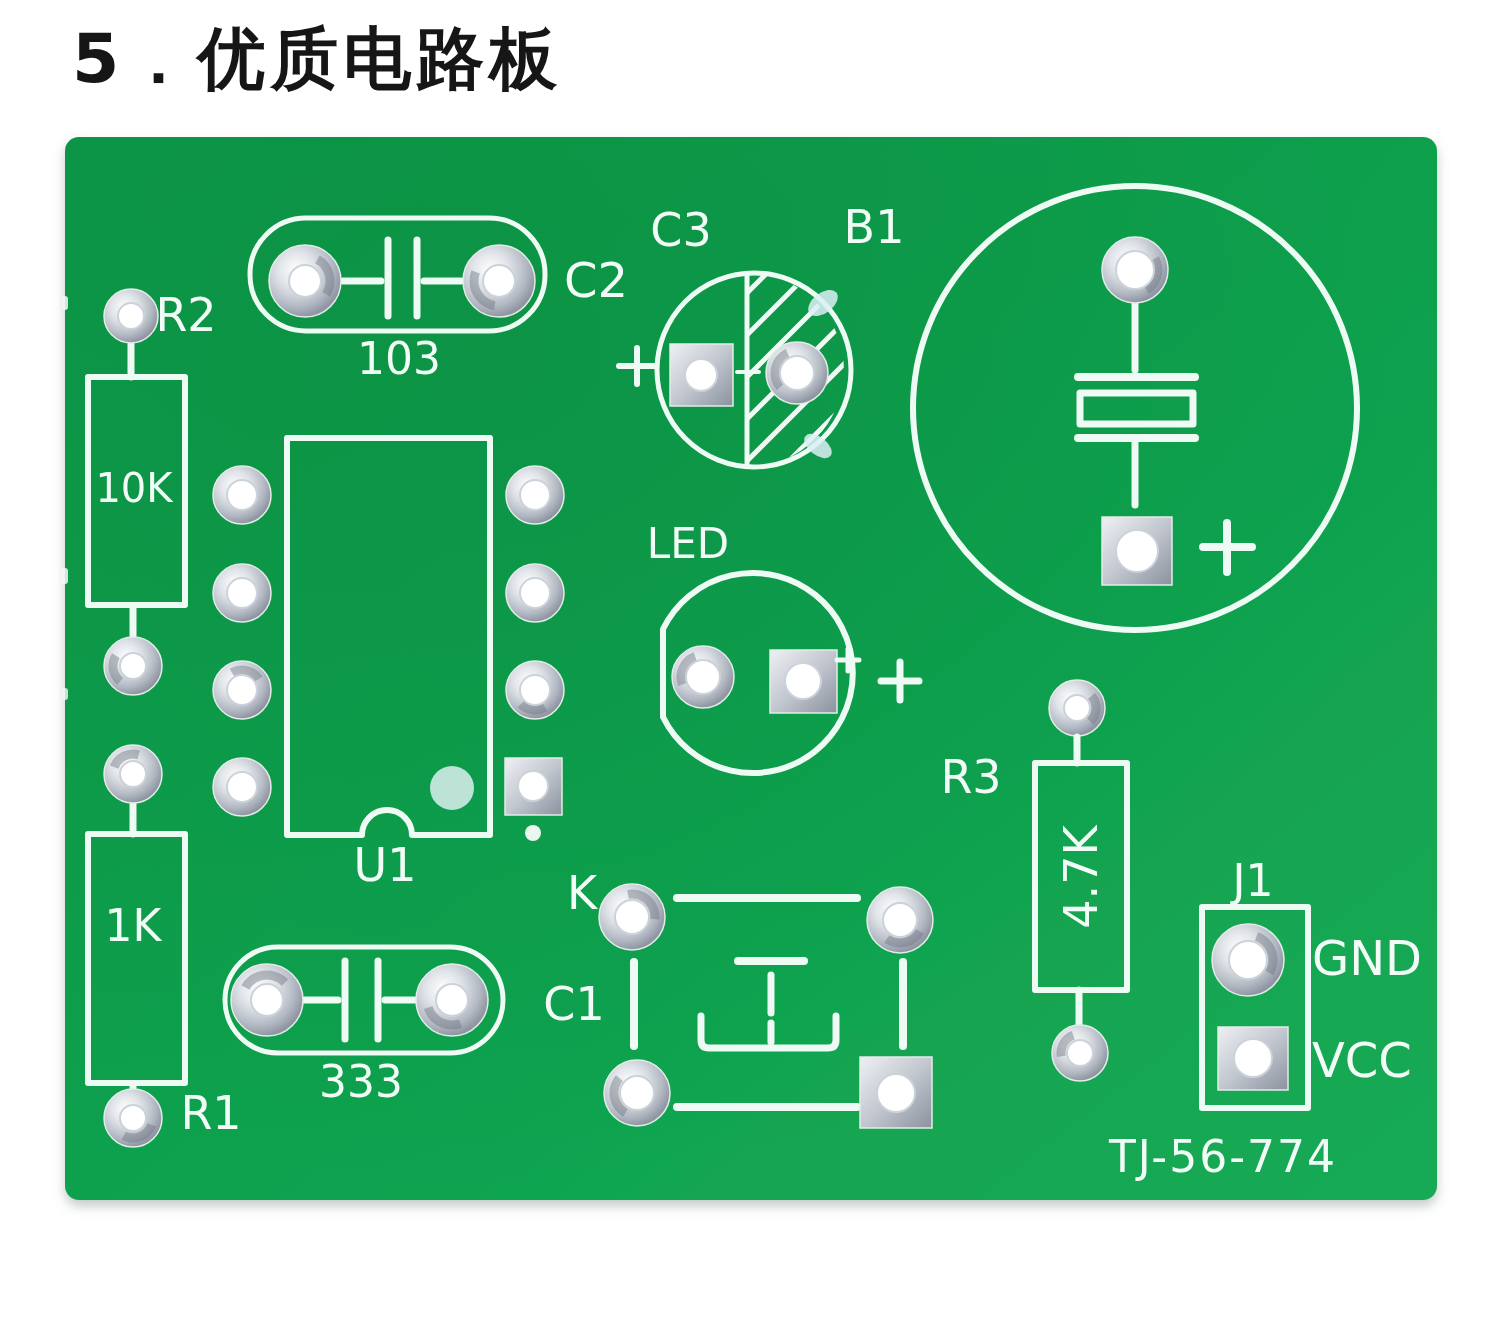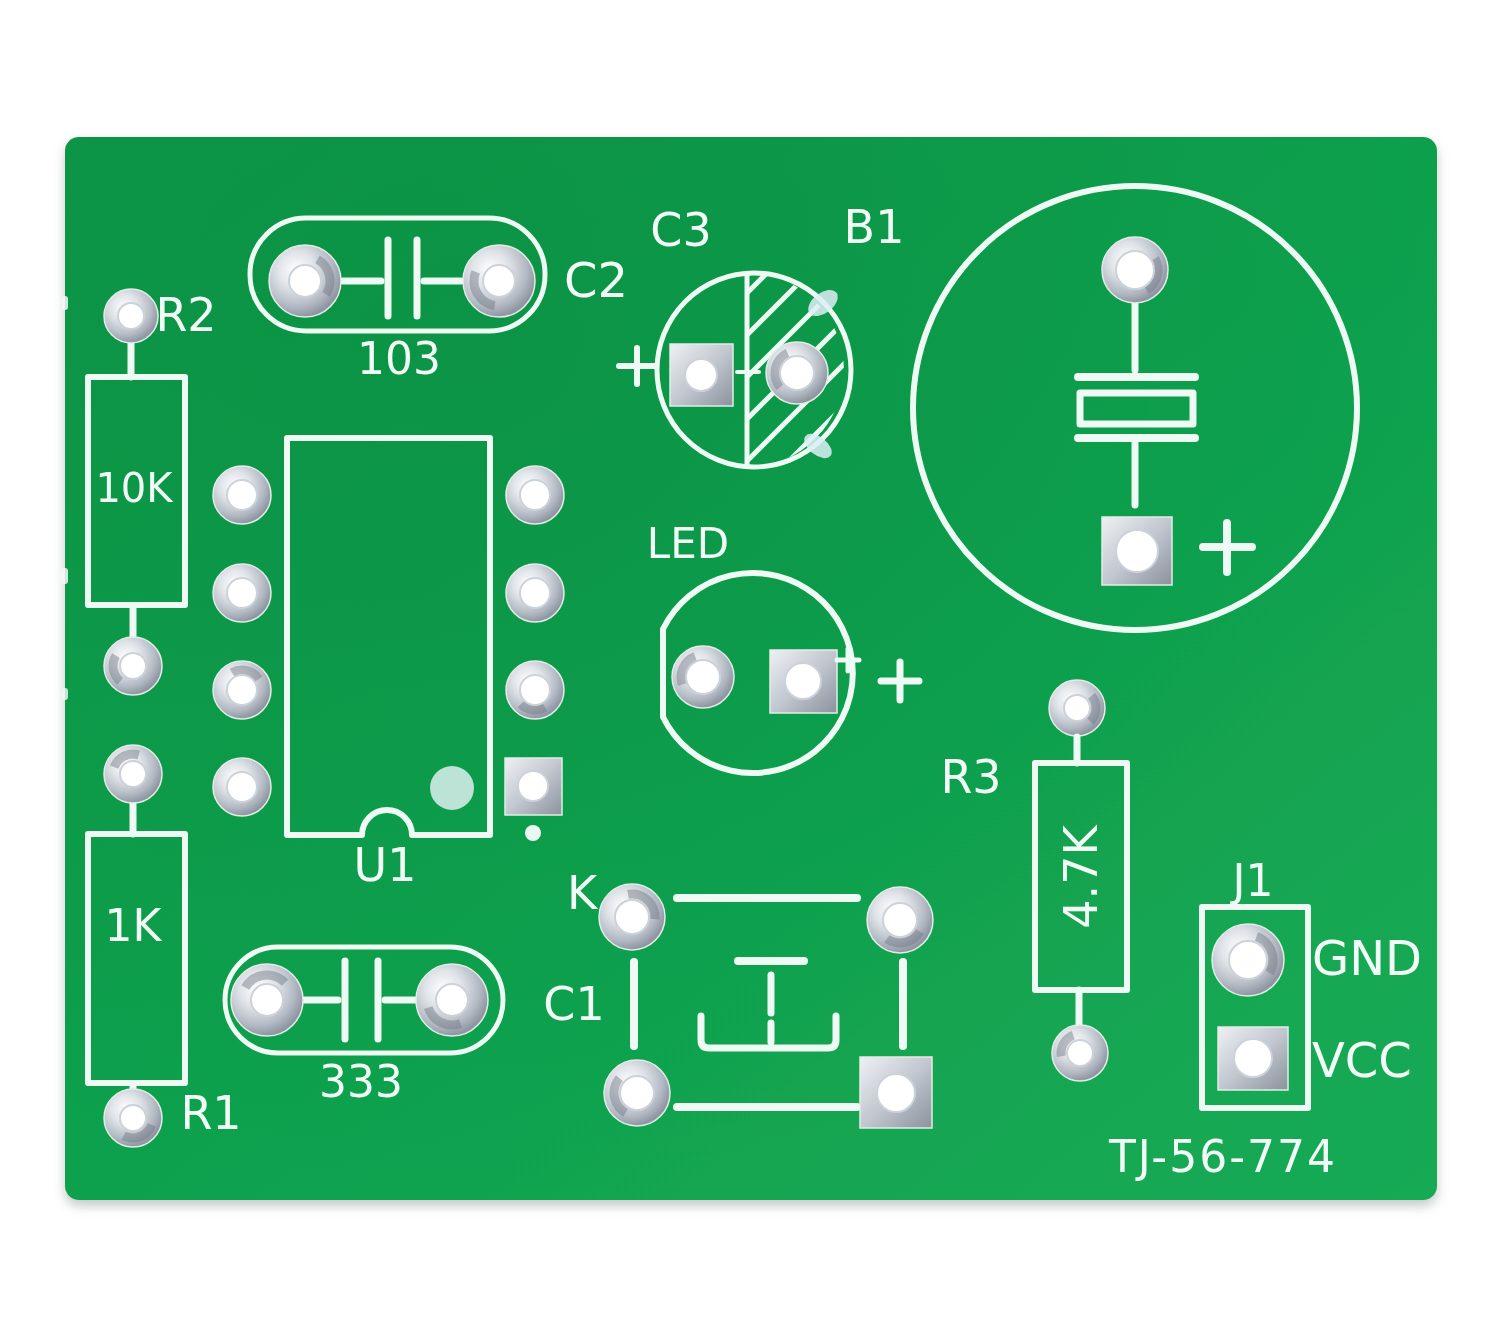--- a/index.html
+++ b/index.html
@@ -14,20 +14,21 @@
   .pad{fill:url(#padR);stroke:#e3ece8;stroke-width:1.5;}
   .padsq{fill:url(#padSq);stroke:#e3ece8;stroke-width:1.5;}
   .hole{fill:#ffffff;stroke:#ccd2d9;stroke-width:2;}
   .smudge{fill:none;stroke:#6f7680;stroke-width:9;opacity:.45;}
   .blob{fill:#ddeff6;opacity:.85;}
 </style>
 </head>
 <body>
 
 <div class="stage">
+  <div class="page-title">5．优质电路板</div>
 
   <svg width="1500" height="1326" viewBox="0 0 1500 1326">
     <defs>
       <linearGradient id="boardGrad" x1="0" y1="0" x2="1" y2="1">
         <stop offset="0" stop-color="#0c9a48"></stop>
         <stop offset="0.45" stop-color="#0fa04d"></stop>
         <stop offset="1" stop-color="#15aa55"></stop>
       </linearGradient>
       <radialGradient id="padR" cx="0.38" cy="0.35" r="0.75">
         <stop offset="0" stop-color="#ffffff"></stop>

